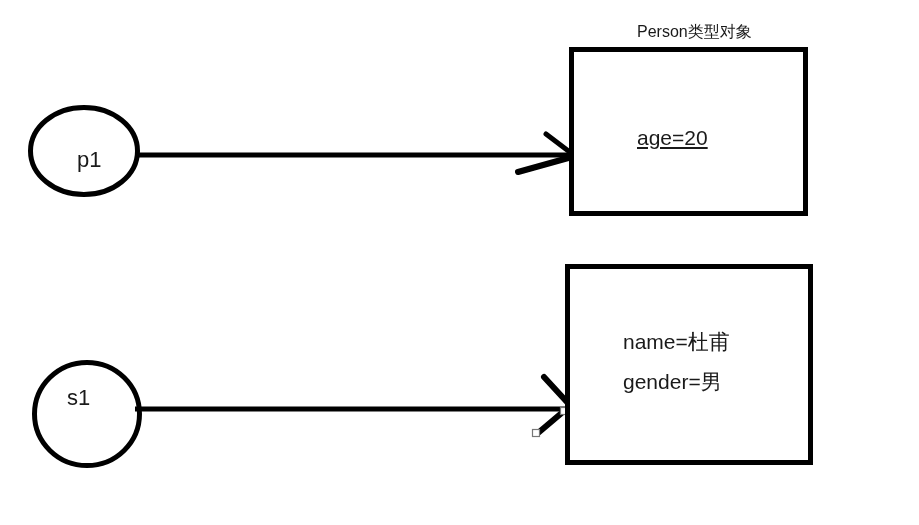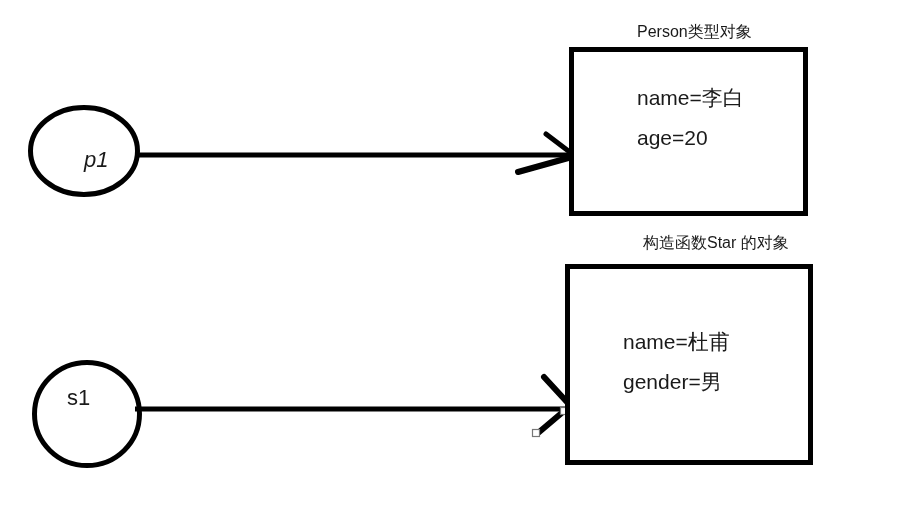--- a/index.html
+++ b/index.html
@@ -47,24 +47,24 @@
   .title-person { left: 637px; top: 22px; }
   .title-star   { left: 643px; top: 233px; }
   .obj-field {
     position: absolute;
     color: #1a1a1a;
     font-size: 21px;
     line-height: 1;
     white-space: nowrap;
   }
   .field-p-1 { left: 637px; top: 87px; }
-  .field-p-2 { left: 637px; top: 127px; }
+  .field-p-2 { left: 637px; top: 127px; text-decoration: underline; }
   .field-s-1 { left: 623px; top: 331px; }
   .field-s-2 { left: 623px; top: 371px; }
-  .label-p1 { left: 84px; top: 149px; font-style: italic; }
+  .label-p1 { left: 77px; top: 149px; }
   .label-s1 { left: 67px; top: 387px; }
 </style>
 </head>
 <body>
 
 <div class="canvas">
 
   <svg class="strokes" viewBox="0 0 919 525" xmlns="http://www.w3.org/2000/svg">
 
     <ellipse cx="84" cy="151" rx="53.5" ry="43.5" fill="#ffffff" stroke="#000000" stroke-width="5"></ellipse>
@@ -81,21 +81,19 @@
 
     <rect x="532.5" y="429.5" width="7" height="7" fill="#ffffff" stroke="#777777" stroke-width="1.2"></rect>
     <rect x="560.5" y="407.5" width="7" height="7" fill="#ffffff" stroke="#777777" stroke-width="1.2"></rect>
   </svg>
 
   <div class="node-label label-p1">p1</div>
   <div class="node-label label-s1">s1</div>
 
   <div class="obj-box box-person"></div>
   <div class="obj-title title-person">Person类型对象</div>
-  <div class="obj-field field-p-1">name=李白</div>
   <div class="obj-field field-p-2">age=20</div>
 
   <div class="obj-box box-star"></div>
-  <div class="obj-title title-star">构造函数Star 的对象</div>
   <div class="obj-field field-s-1">name=杜甫</div>
   <div class="obj-field field-s-2">gender=男</div>
 
 </div>
 
 </body></html>

